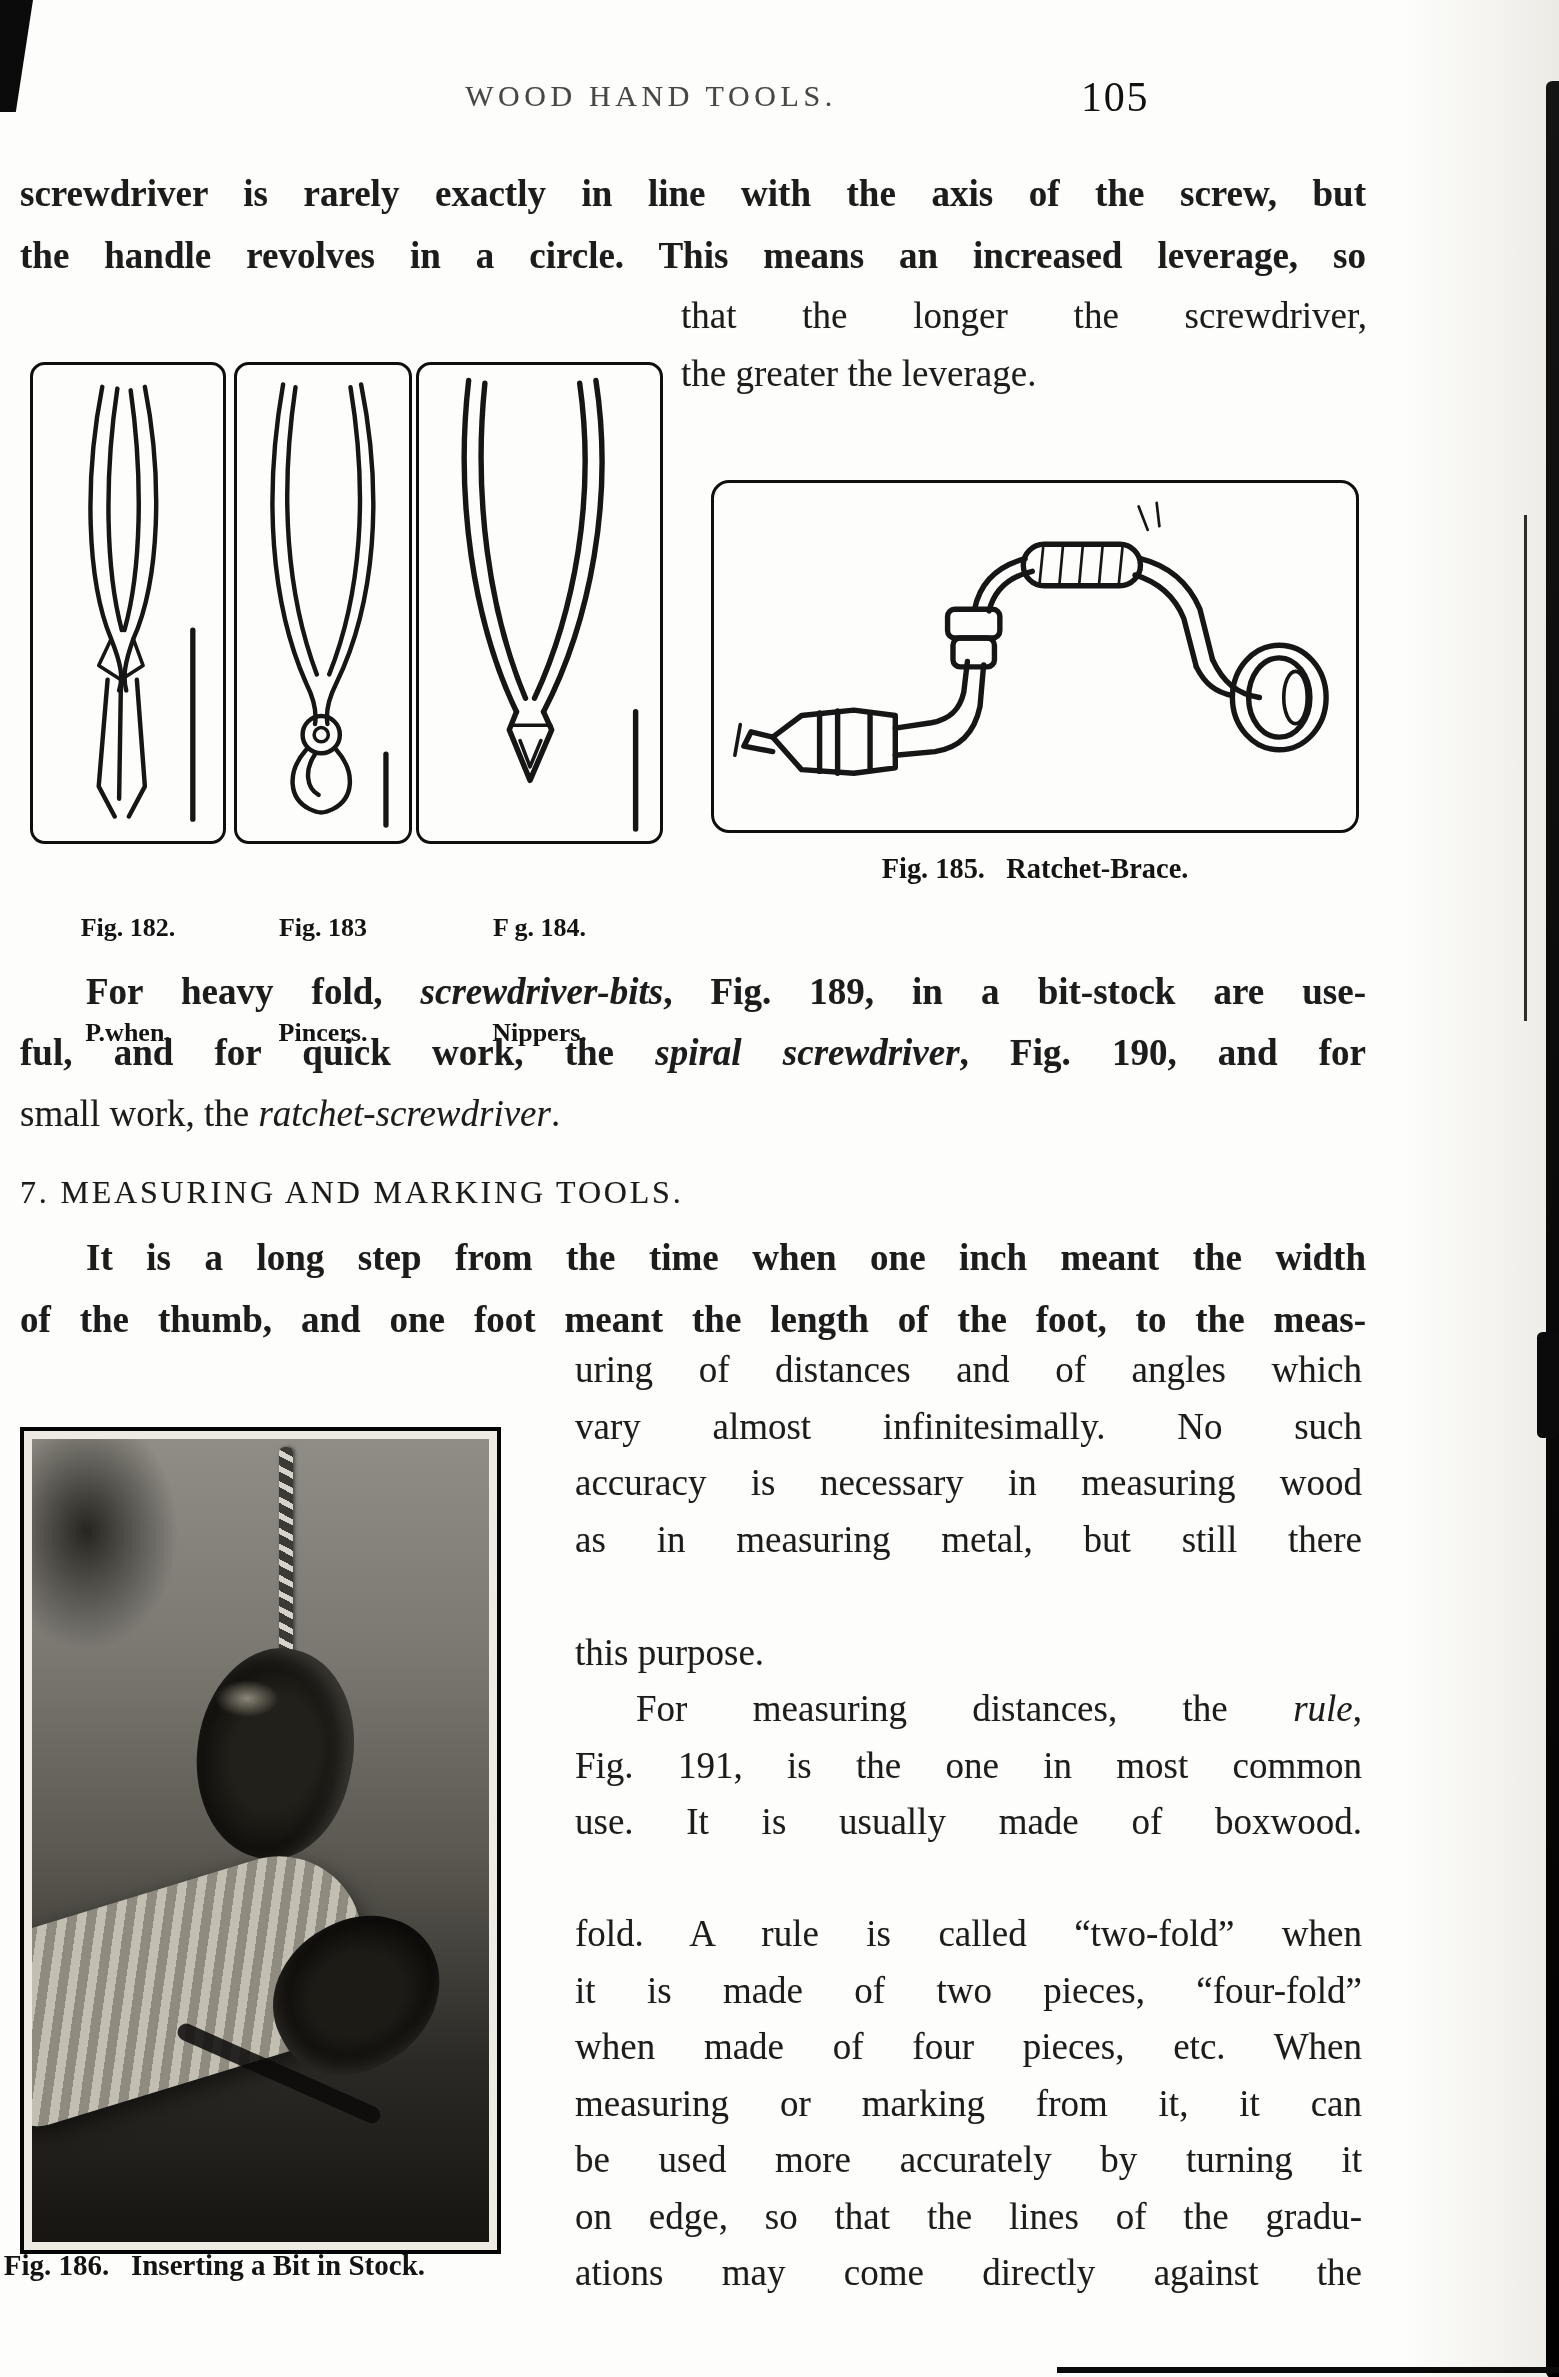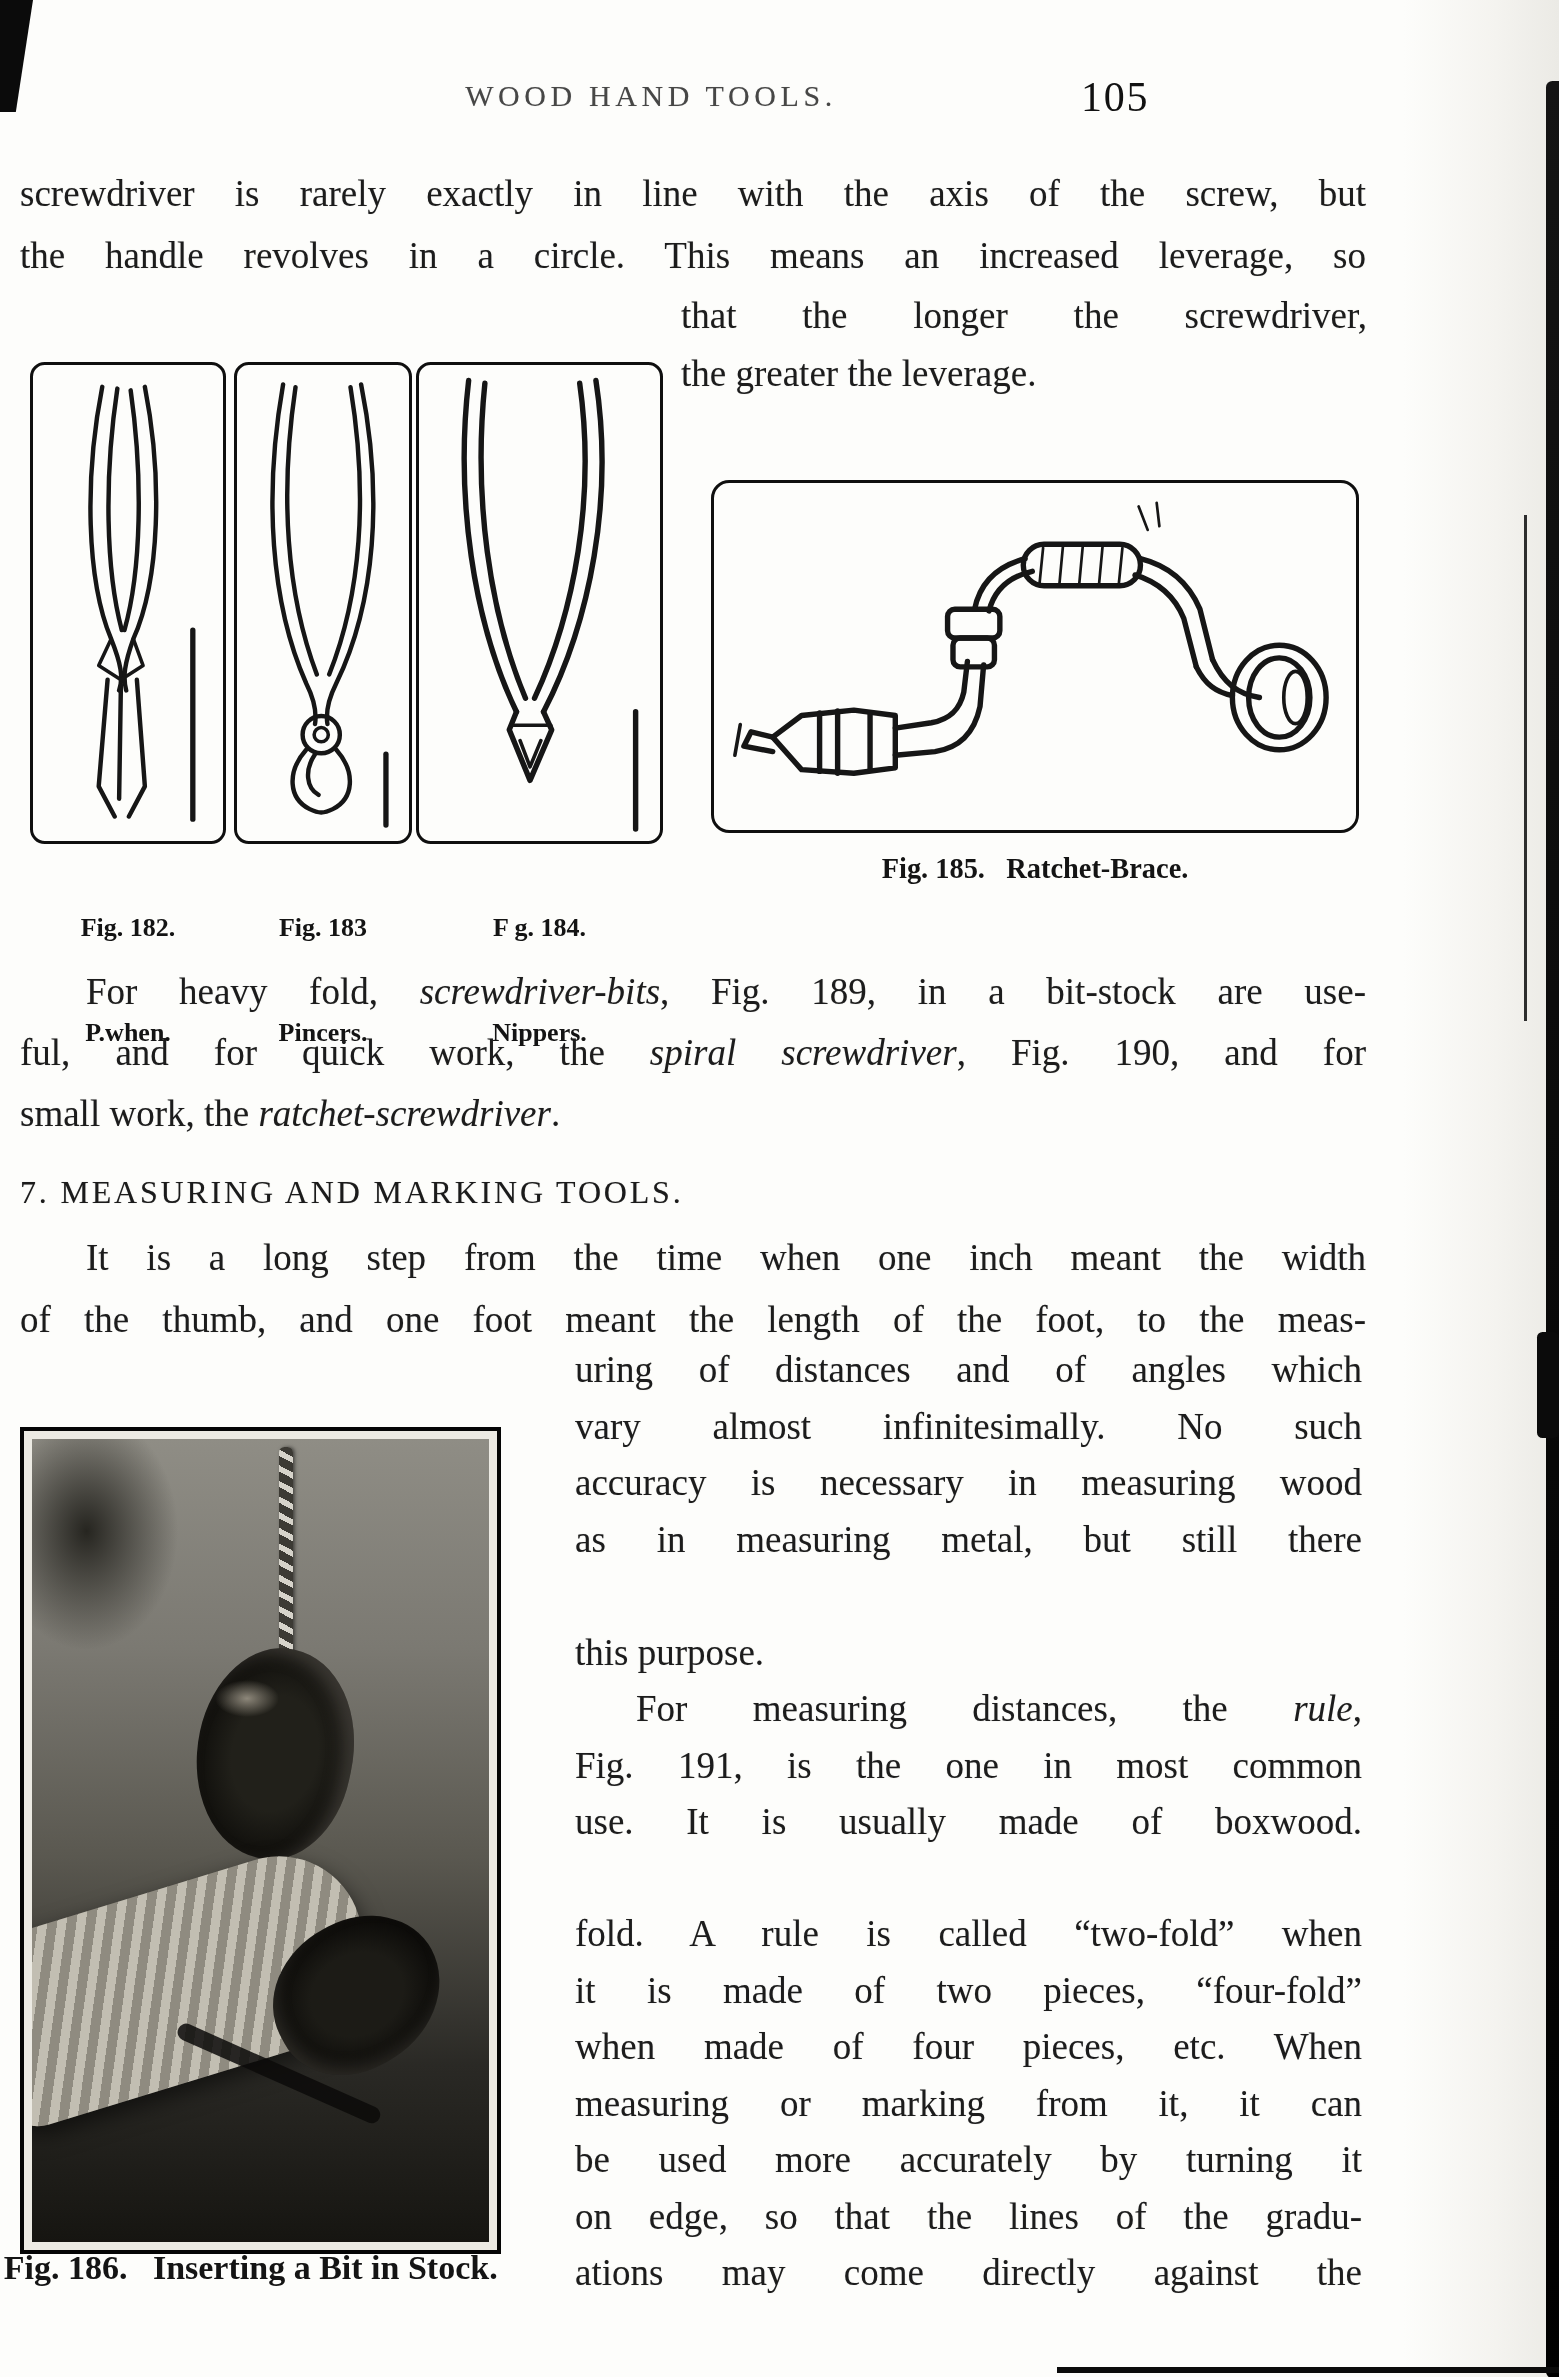--- a/index.html
+++ b/index.html
@@ -17,21 +17,21 @@
     font-size:37px;
     color:#1c1c1c;
     white-space:nowrap;
     text-shadow:0 0 0.9px rgba(20,20,20,.25);
   }
   .just {
     white-space:normal;
     text-align:justify;
     text-align-last:justify;
   }
-  .w-full  { width:1346px; }
+  .w-full  { width:1346px;font-weight:bold; }
   .w-right { width:686px; }
   .w-col   { width:787px; }
   .ind { box-sizing:border-box; padding-left:66px; }
   .it  { font-style:italic; }
 
   .pgheader {
     position:absolute; top:79px; left:394px; width:514px;
     text-align:center; font-size:30px; letter-spacing:4.6px;
     color:#2e2e2e; opacity:.88; white-space:pre;
     text-shadow:0 0 0.9px rgba(0,0,0,.3);
@@ -230,21 +230,21 @@
       <div class="ph-shadow-tl"></div>
       <div class="ph-bit"></div>
       <div class="ph-bit-stem"></div>
       <div class="ph-hand-upper"></div>
       <div class="ph-knuckle"></div>
       <div class="ph-sleeve"></div>
       <div class="ph-hand-lower"></div>
       <div class="ph-crank"></div>
     </div>
   </div>
-  <div class="cap1" style="left:3.7px; top:2249px; font-size:34px;">Fig. 186.   Inserting a Bit in Stock.</div>
+  <div class="cap1" style="left:3.7px; top:2249px; font-size:29px;">Fig. 186.   Inserting a Bit in Stock.</div>
 
   <div class="art" style="left:0; top:0; width:33px; height:112px; clip-path:polygon(0 0,100% 0,48% 100%,0 100%);"></div>
   <div class="art" style="left:1546px; top:81px; width:13px; height:2297px; border-radius:6.4px 0 0 6.4px; background:linear-gradient(180deg,#141414,#000);"></div>
   <div class="art" style="left:1537px; top:1332px; width:22px; height:106px; border-radius:5.5px;"></div>
   <div class="art" style="left:1524px; top:515px; width:2.8px; height:506px; background:#2d2d2d;"></div>
   <div class="art" style="left:1057px; top:2367px; width:503px; height:5.5px;"></div>
 
 </div>
 
 

